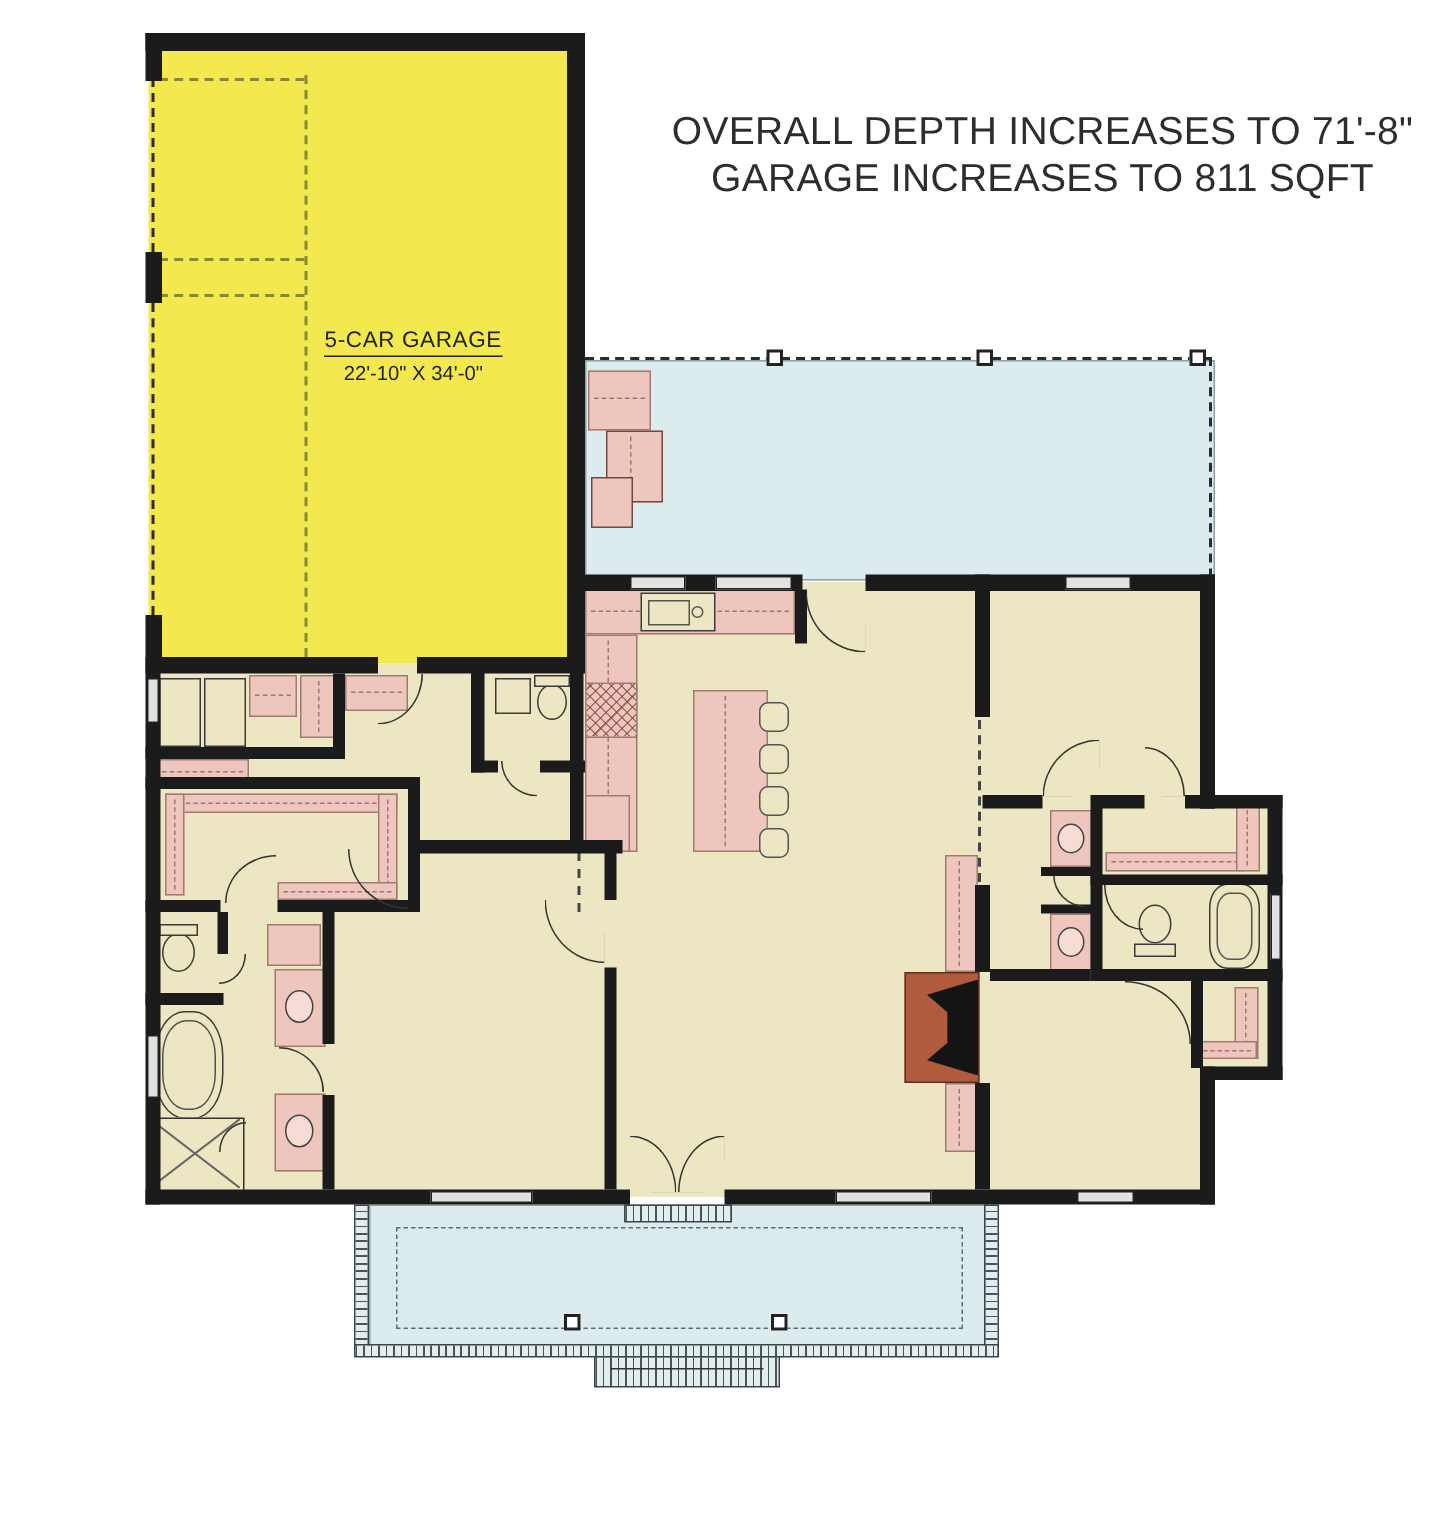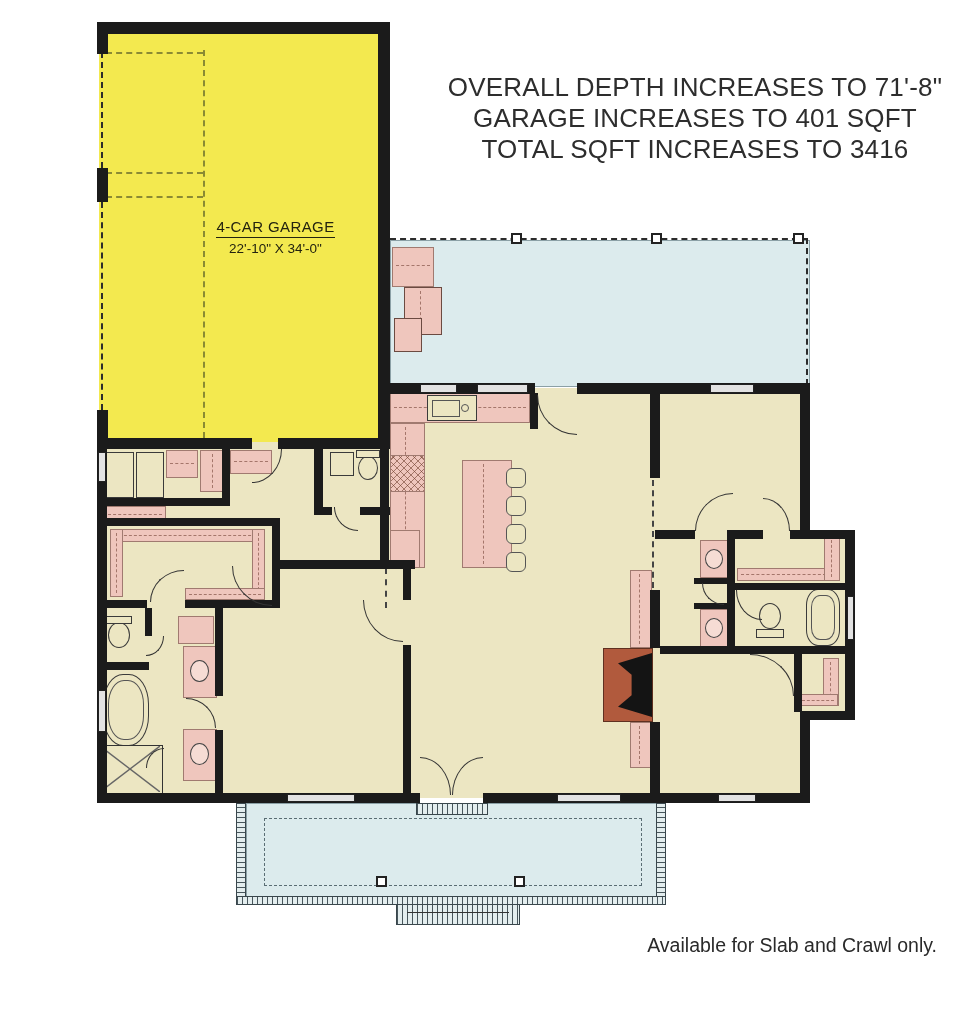--- a/index.html
+++ b/index.html
@@ -61,21 +61,21 @@
   <div class="rm" style="left:101px;top:442px;width:290px;height:356px;background:#ece6c2;"></div>
   <div class="rm" style="left:246px;top:803px;width:410px;height:96px;background:#dcebed;border:1px solid #8ba0a6;"></div>
 
   <div class="dashv" style="left:101px;top:52px;height:116px;"></div>
   <div class="dashv" style="left:101px;top:202px;height:208px;"></div>
   <div class="dashv gdash" style="left:203px;top:50px;height:388px;"></div>
   <div class="dashh gdash" style="left:106px;top:52px;width:97px;"></div>
   <div class="dashh gdash" style="left:106px;top:172px;width:97px;"></div>
   <div class="dashh gdash" style="left:106px;top:196px;width:97px;"></div>
   <div class="txt glabel">
-    <div class="l1">4-CAR GARAGE</div>
+    <div class="l1">5-CAR GARAGE</div>
     <div class="l2">22'-10" X 34'-0"</div>
   </div>
 
   <div class="dashh" style="left:390px;top:238px;width:418px;"></div>
   <div class="dashv" style="left:806px;top:238px;height:147px;"></div>
   <div class="post" style="left:511px;top:233px;"></div>
   <div class="post" style="left:651px;top:233px;"></div>
   <div class="post" style="left:793px;top:233px;"></div>
   <div class="pink" style="left:392px;top:247px;width:42px;height:40px;">
       <div class="dlh"></div>
@@ -274,21 +274,19 @@
   <div class="hatchy" style="left:416px;top:803px;width:72px;height:12px;"></div>
   <div class="pdash" style="left:264px;top:818px;width:376px;height:66px;"></div>
   <div class="post" style="left:376px;top:876px;"></div>
   <div class="post" style="left:514px;top:876px;"></div>
   <div class="hatchy" style="left:396px;top:904px;width:124px;height:21px;">
     <div style="position:absolute;left:10px;right:10px;top:7px;border-top:1.6px solid #333;"></div>
   </div>
 
   <div class="txt ann">
     <div>OVERALL DEPTH INCREASES TO 71'-8"</div>
-    <div>GARAGE INCREASES TO 401 SQFT</div>
-    <div>TOTAL SQFT INCREASES TO 3416</div>
+    <div>GARAGE INCREASES TO 811 SQFT</div>
   </div>
 
   <div class="txt cap">
-    <div class="s">Available for Slab and Crawl only.</div>
   </div>
 
 </div>
 
 </body></html>

